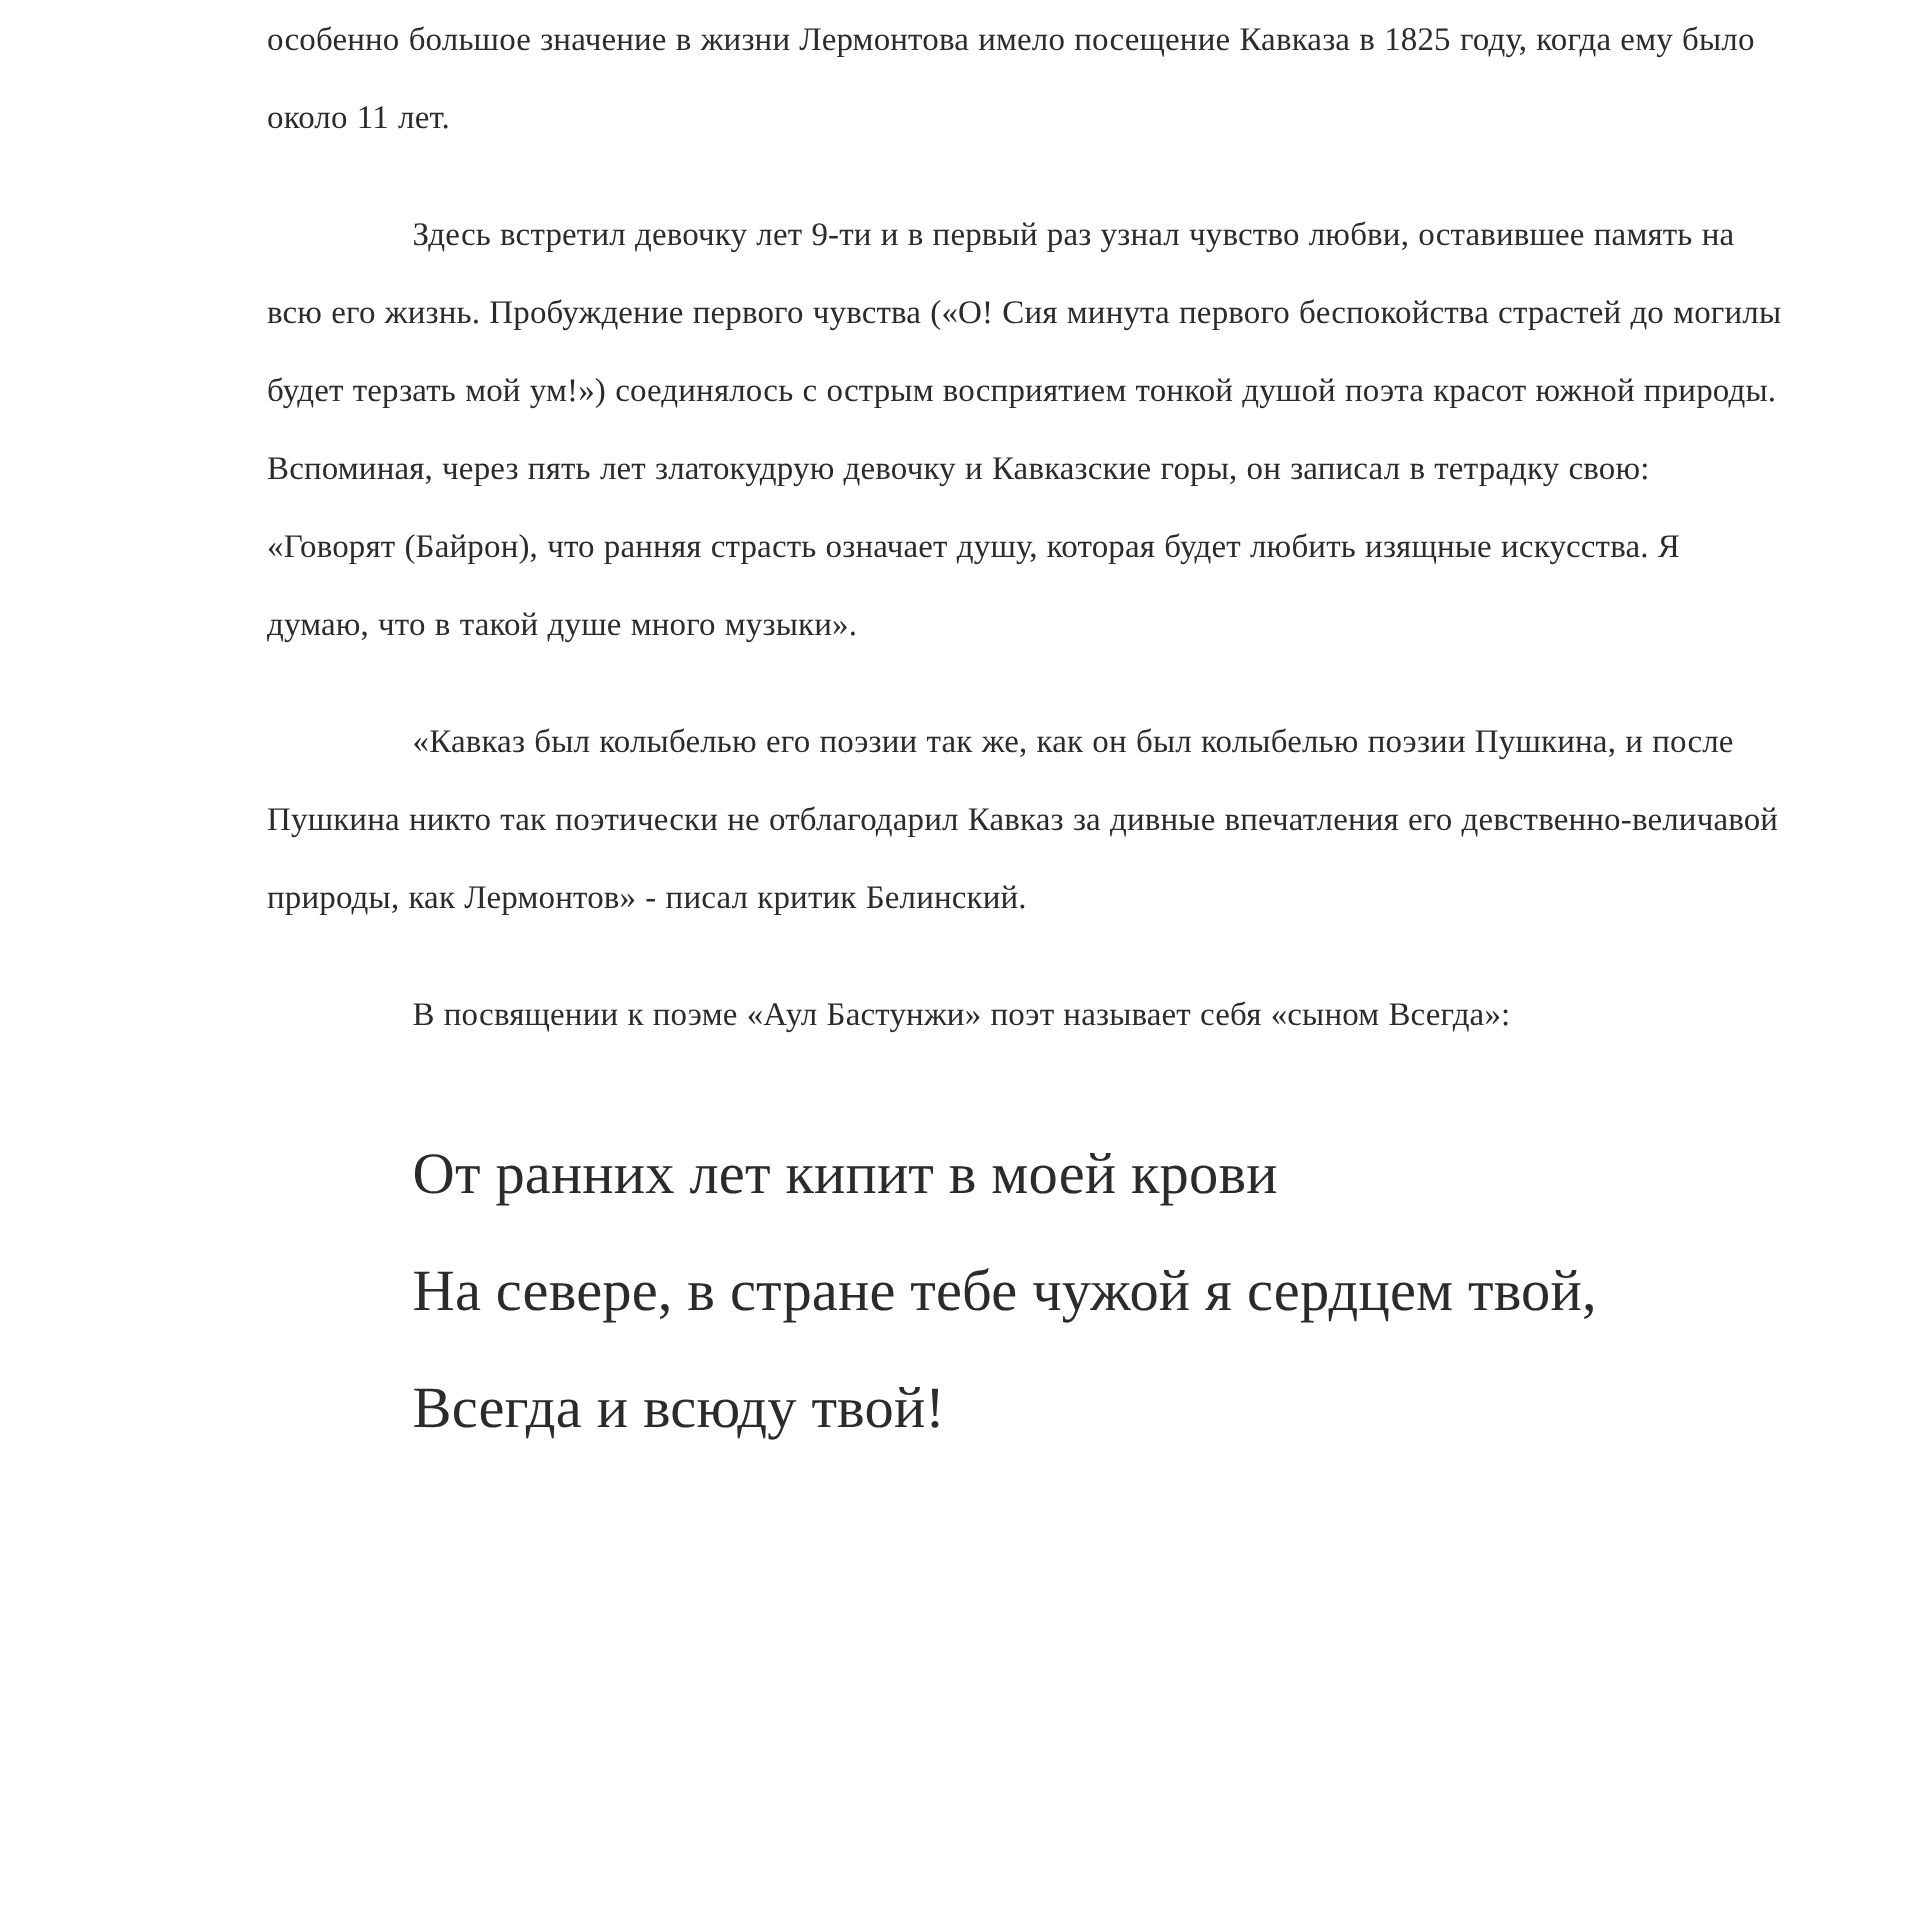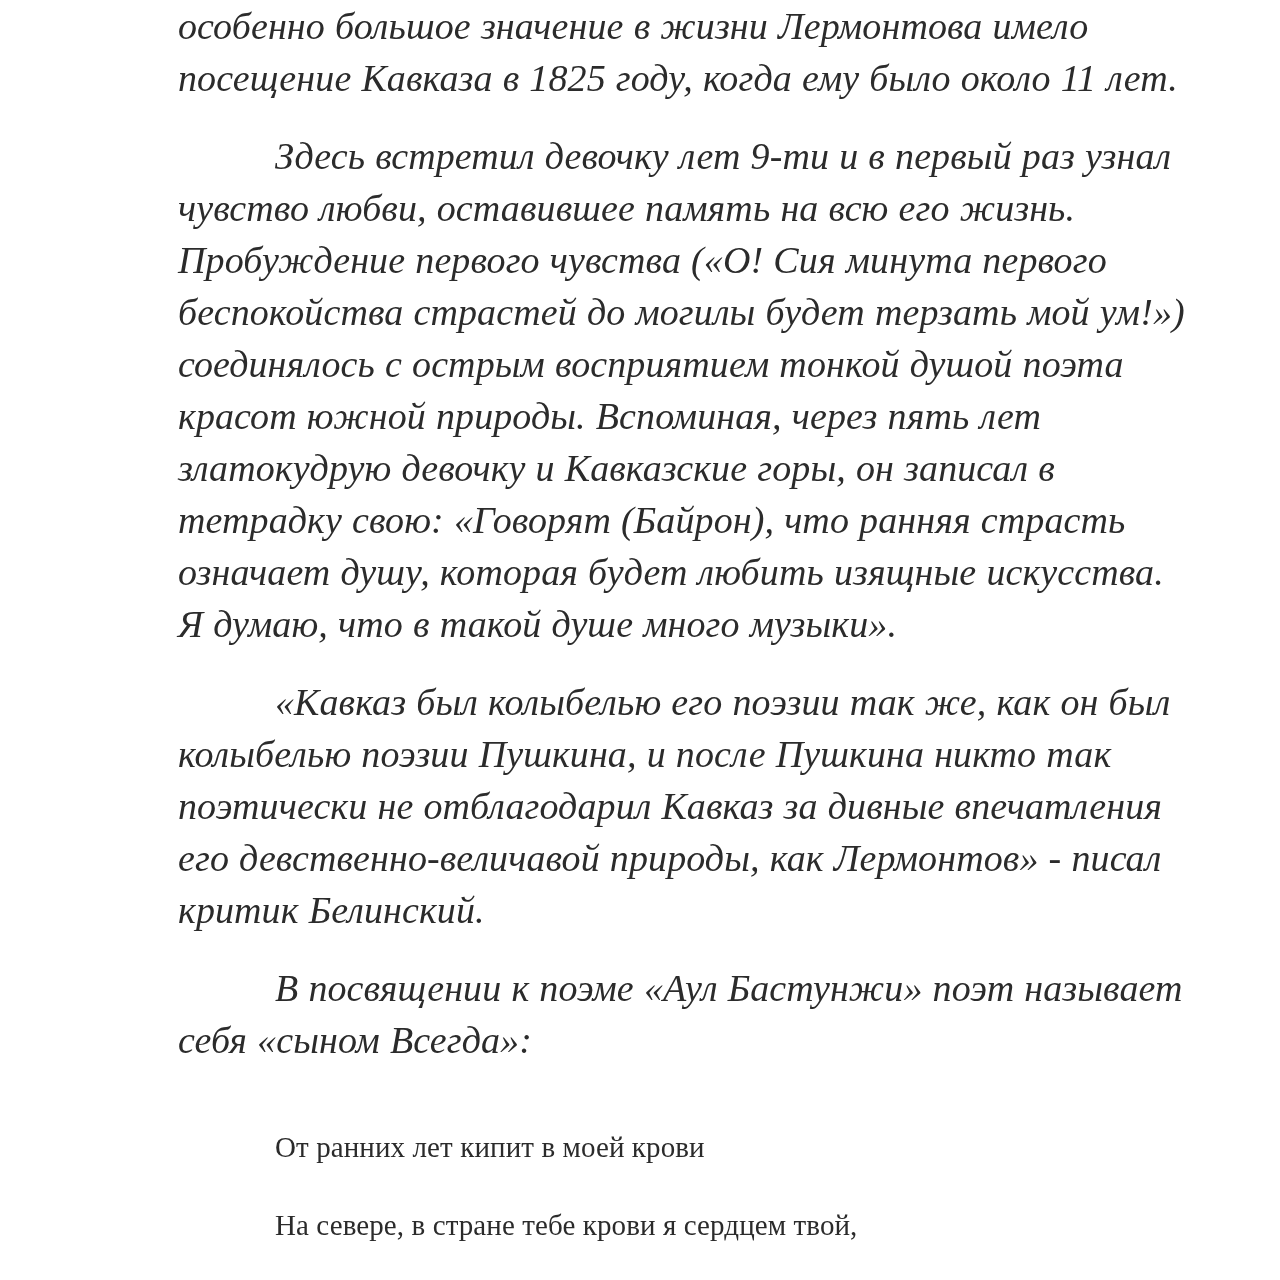--- a/index.html
+++ b/index.html
@@ -28,47 +28,46 @@
   .text-column {
     position: absolute;
     left: 178px;
     top: 0px;
     width: 1012px;
   }
 
   
   p.para {
     margin: 0;
-    font-size: 38px;
+    font-size: 22px;
     line-height: 52px;
     text-indent: 97px;
     text-align: left;
     letter-spacing: 0.1px;
     word-spacing: 0.5px;
     white-space: normal;
-    font-style: italic;
   }
 
   p.para.no-indent {
     text-indent: 0;
   }
 
   
   p.para + p.para {
     margin-top: 26px;
   }
 
   
   .verse {
     margin-top: 42px;
   }
 
   .verse-line {
     margin: 0;
-    font-size: 29px;
+    font-size: 39px;
     line-height: 78px;
     padding-left: 97px;
     text-align: left;
     letter-spacing: 0.1px;
     white-space: nowrap;
   }
 </style>
 </head>
 <body>
 
@@ -78,18 +77,18 @@
     <p class="para no-indent">особенно большое значение в жизни Лермонтова имело посещение Кавказа в 1825 году, когда ему было около 11 лет.</p>
 
     <p class="para">Здесь встретил девочку лет 9-ти и в первый раз узнал чувство любви, оставившее память на всю его жизнь. Пробуждение первого чувства («О! Сия минута первого беспокойства страстей до могилы будет терзать мой ум!») соединялось с острым восприятием тонкой душой поэта красот южной природы. Вспоминая, через пять лет златокудрую девочку и Кавказские горы, он записал в тетрадку свою: «Говорят (Байрон), что ранняя страсть означает душу, которая будет любить изящные искусства. Я думаю, что в такой душе много музыки».</p>
 
     <p class="para">«Кавказ был колыбелью его поэзии так же, как он был колыбелью поэзии Пушкина, и после Пушкина никто так поэтически не отблагодарил Кавказ за дивные впечатления его девственно-величавой природы, как Лермонтов» - писал критик Белинский.</p>
 
     <p class="para">В посвящении к поэме «Аул Бастунжи» поэт называет себя «сыном Всегда»:</p>
 
     <div class="verse">
       <p class="verse-line">От ранних лет кипит в моей крови</p>
-      <p class="verse-line">На севере, в стране тебе крови я сердцем твой,</p>
+      <p class="verse-line">На севере, в стране тебе чужой я сердцем твой,</p>
       <p class="verse-line">Всегда и всюду твой!</p>
     </div>
 
   </div>
 </div>
 
 </body></html>

